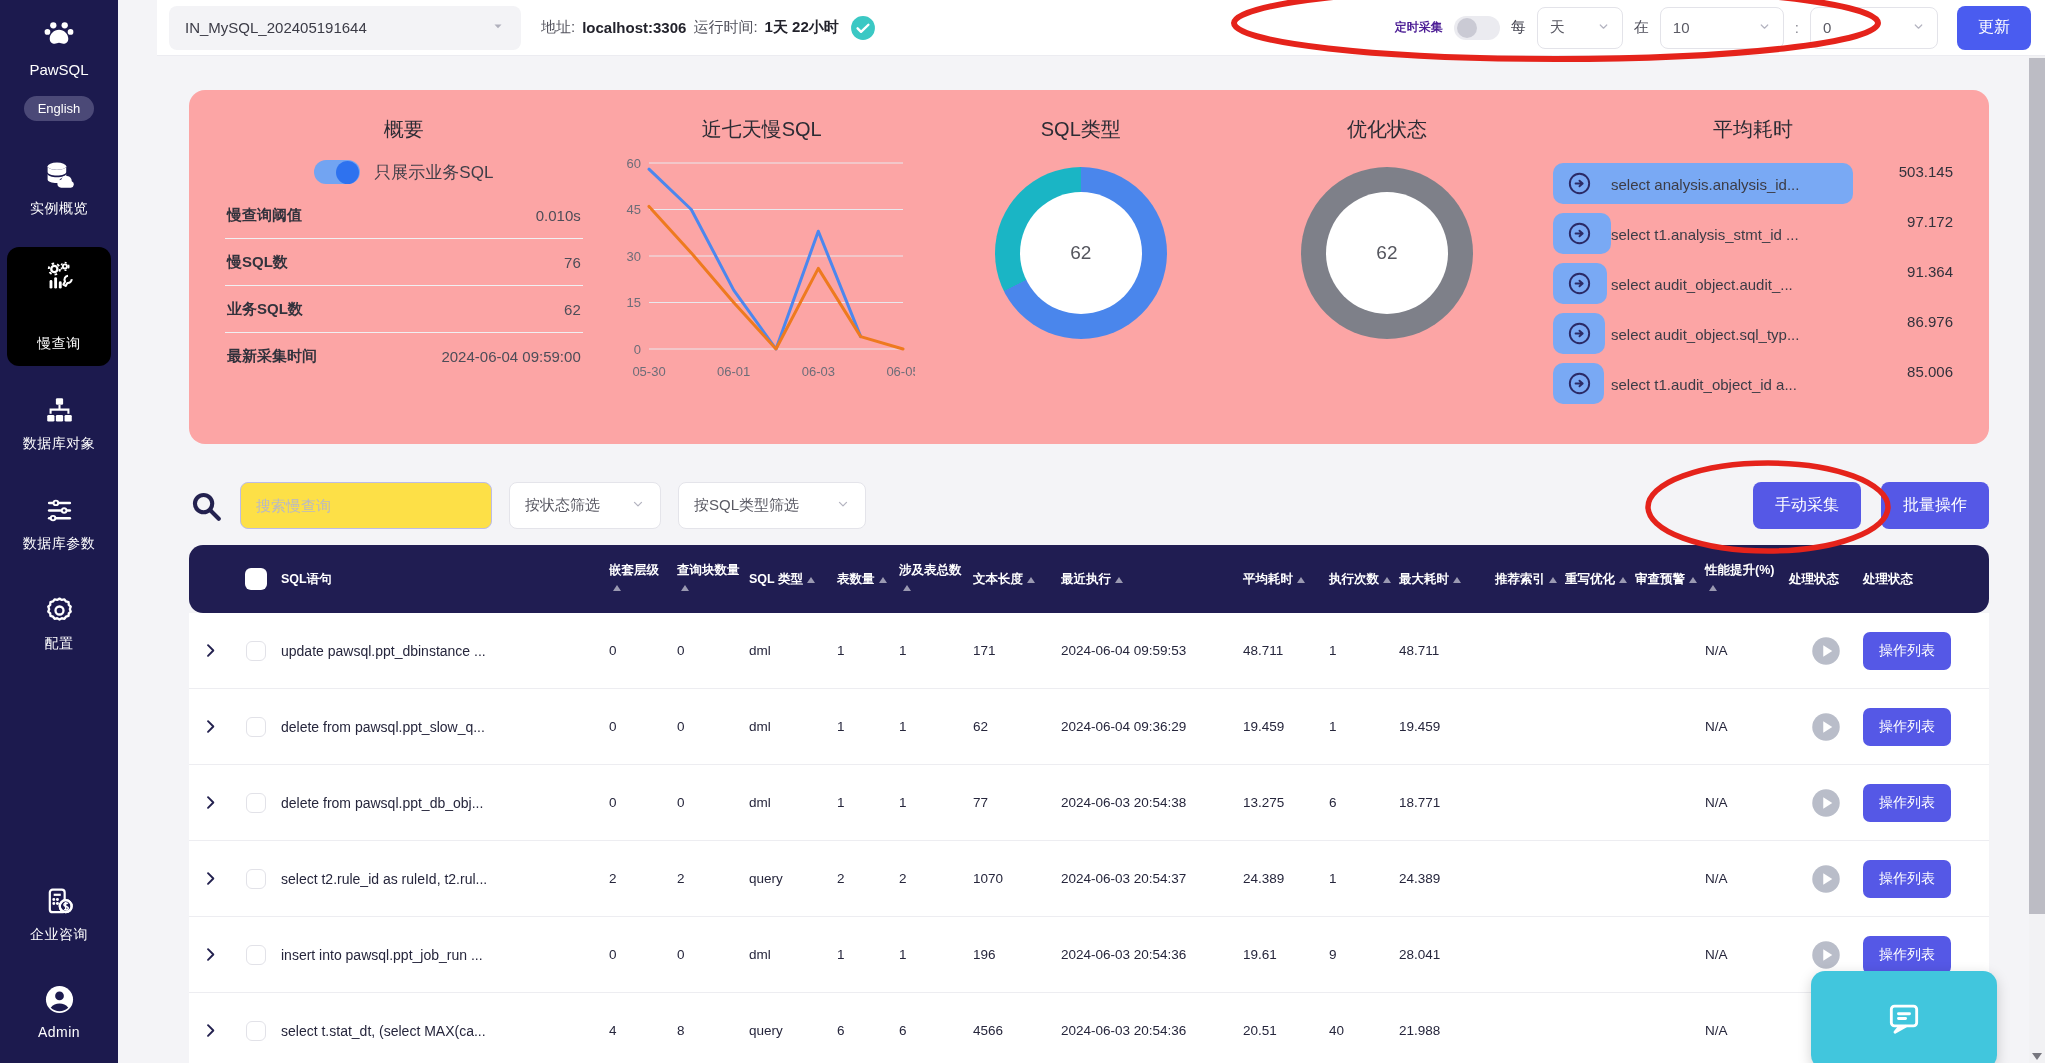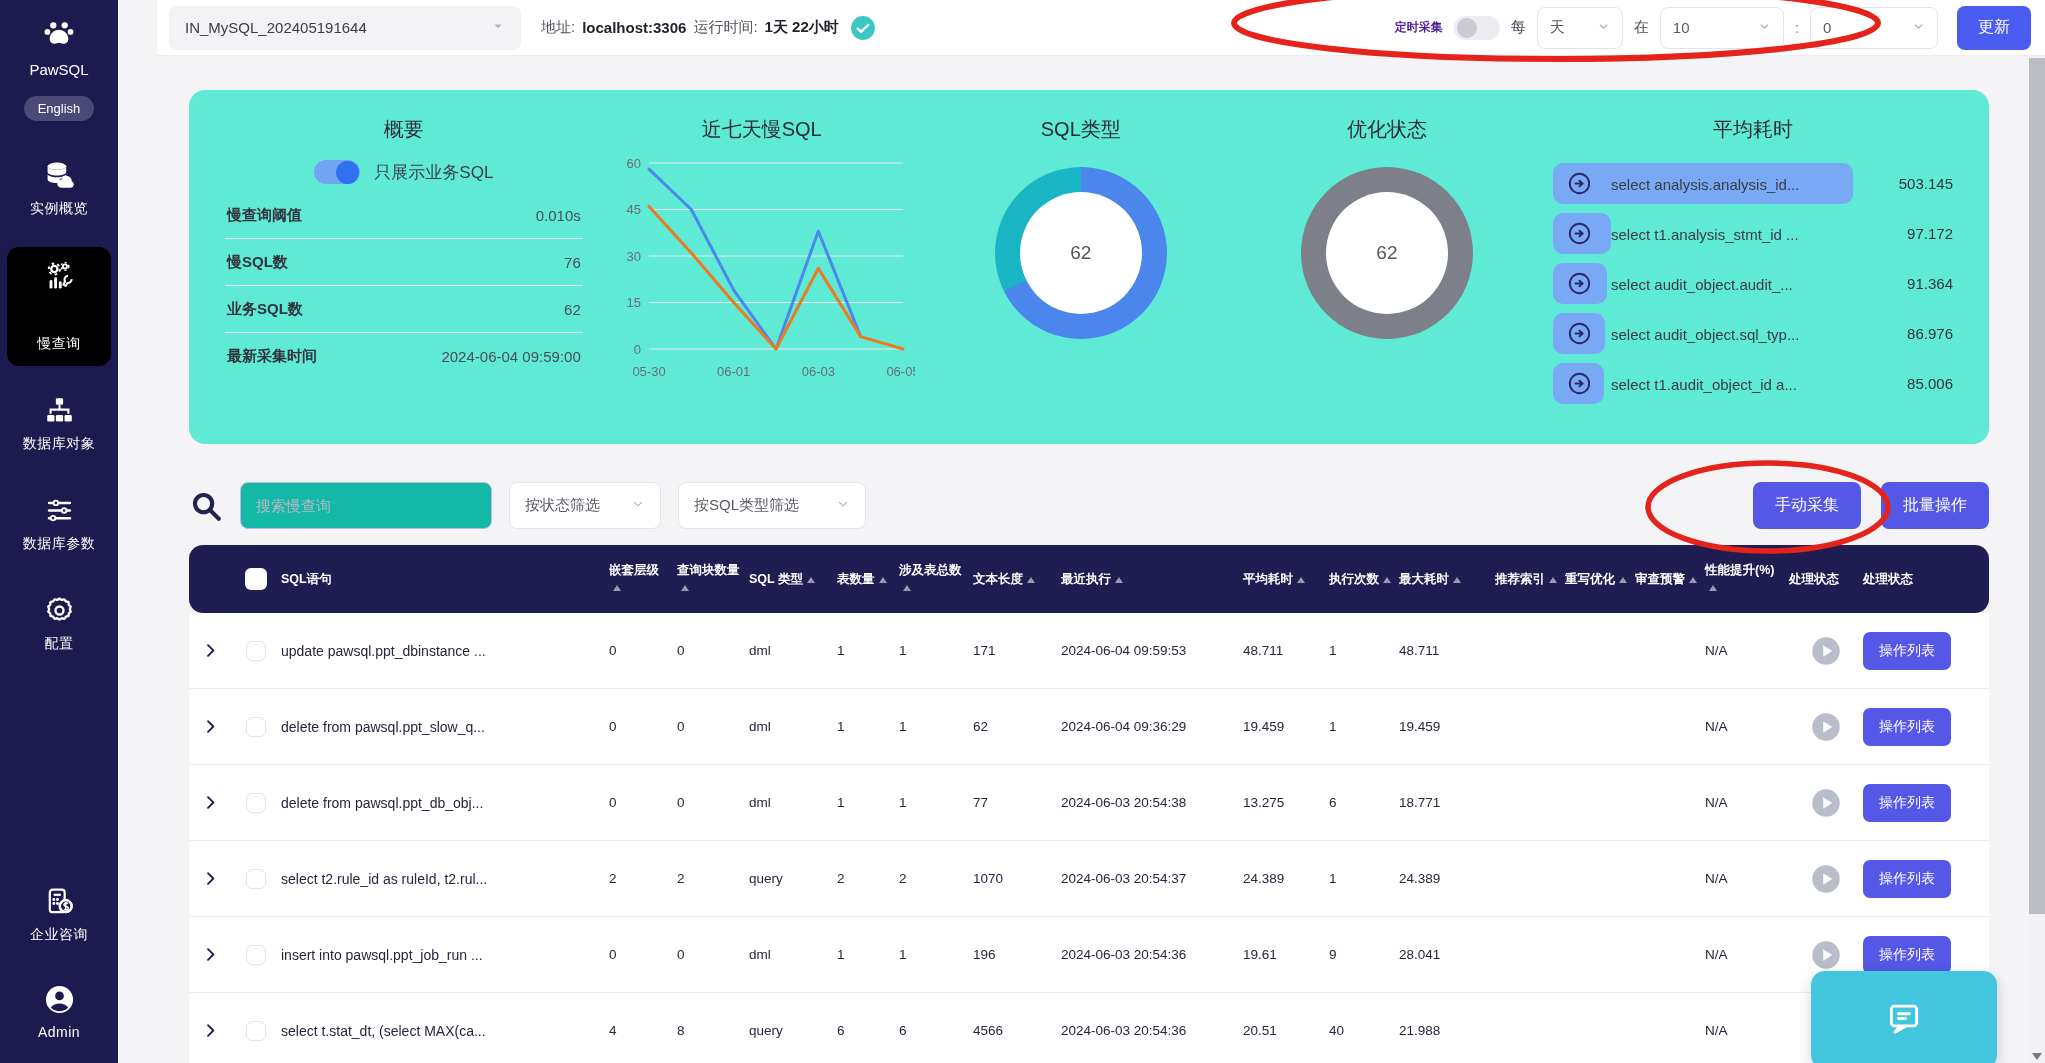--- a/index.html
+++ b/index.html
@@ -36,21 +36,21 @@
   .toggle.off { background:#ebebf0; }
   .toggle.off .knob { left:3px; background:#cacad4; }
   .mini-select { height:42px; border:1px solid #e3e3e9; border-radius:8px; background:#fff; display:flex; align-items:center; justify-content:space-between; padding:0 12px; color:#5a5a64; font-size:15px; cursor:pointer; }
   .mini-select svg { width:13px; height:13px; }
   .sel-unit { width:86px; } .sel-hour { width:124px; } .sel-min { width:128px; }
   .colon { color:#8a8a94; }
   .update-btn { background:#4a5cf0; color:#fff; border:none; border-radius:8px; height:44px; padding:0 21px; font-size:16px; margin-left:8px; cursor:pointer; font-family:inherit; }
 
   
   .content { flex:1; padding:34px 56px 0 32px; overflow:hidden; }
-  .overview-card { background:#5eead4; border-radius:16px; height:354px; display:flex; padding:26px 36px 20px 36px; gap:26px; }
+  .overview-card { background:#fca5a5; border-radius:16px; height:354px; display:flex; padding:26px 36px 20px 36px; gap:26px; }
   .col-title { text-align:center; font-size:20px; color:#2c2c34; }
 
   .col-summary { width:378px; }
   .sum-toggle-row { display:flex; align-items:center; gap:14px; justify-content:center; margin-top:17px; }
   .toggle.on { background:#72a4f2; }
   .toggle.on .knob { right:1px; background:#2e72ef; width:23px; height:23px; top:.5px; }
   .sum-toggle-label { font-size:17px; color:#3e3e48; }
   .sum-rows { margin-top:8px; }
   .sum-row { display:flex; justify-content:space-between; align-items:center; padding:14px 2px 13px 2px; border-bottom:1px solid #f0f0f3; font-size:15px; }
   .sum-row:last-child { border-bottom:none; }
@@ -61,32 +61,32 @@
   .col-line svg.chart { margin-top:6px; }
   .tick { fill:#6d6d78; font-size:13px; font-family:inherit; }
 
   .col-donut { width:296px; }
   .donut-wrap { position:relative; width:172px; height:172px; margin:24px auto 0 auto; }
   .donut-ring { width:172px; height:172px; border-radius:50%; }
   .donut-hole { position:absolute; inset:25px; background:#fff; border-radius:50%; display:flex; align-items:center; justify-content:center; font-size:19px; color:#55565e; }
 
   .col-avg { flex:1; min-width:400px; }
   .avg-list { margin-top:20px; display:flex; flex-direction:column; gap:9px; }
-  .avg-row { display:flex; align-items:center; gap:20px; height:41px; }
+  .avg-row { display:flex; align-items:flex-start; gap:20px; height:41px; }
   .avg-track { position:relative; flex:1; height:41px; }
   .avg-bar { position:absolute; left:0; top:0; height:41px; border-radius:10px; }
   .avg-icon { position:absolute; left:13px; top:7px; width:27px; height:27px; }
   .avg-icon svg { width:27px; height:27px; display:block; }
   .avg-label { position:absolute; left:58px; top:50%; transform:translateY(-50%); font-size:15px; color:#3c3c46; white-space:nowrap; }
   .avg-value { width:80px; text-align:right; font-size:15px; color:#32323c; flex-shrink:0; }
 
   
   .filter-row { display:flex; align-items:center; margin-top:38px; gap:17px; }
   .search-glyph svg { width:34px; height:34px; display:block; }
-  .search-input { width:252px; height:47px; border:1px solid #bdbce6; border-radius:8px; padding:0 15px; font-size:15px; color:#333; outline:none; font-family:inherit; background:#14b8a6; }
+  .search-input { width:252px; height:47px; border:1px solid #bdbce6; border-radius:8px; padding:0 15px; font-size:15px; color:#333; outline:none; font-family:inherit; background:#fde047; }
   .search-input::placeholder { color:#b9b9c4; }
   .filter-select { height:47px; border:1px solid #e4e4ea; border-radius:8px; background:#fff; display:flex; align-items:center; justify-content:space-between; padding:0 15px; font-size:15px; color:#5a5a64; cursor:pointer; }
   .filter-select svg { width:14px; height:14px; }
   .sel-status { width:152px; } .sel-sqltype { width:188px; }
   .filter-actions { margin-left:auto; display:flex; gap:20px; }
   .btn-primary { background:#5558e6; color:#fff; border:none; border-radius:8px; height:47px; padding:0 22px; font-size:16px; cursor:pointer; font-family:inherit; }
 
   
   .table { margin-top:16px; }
   .tgrid { display:grid; grid-template-columns:42px 50px minmax(300px,1fr) 68px 72px 88px 62px 74px 88px 182px 86px 70px 96px 70px 70px 70px 84px 74px 126px; align-items:center; }

